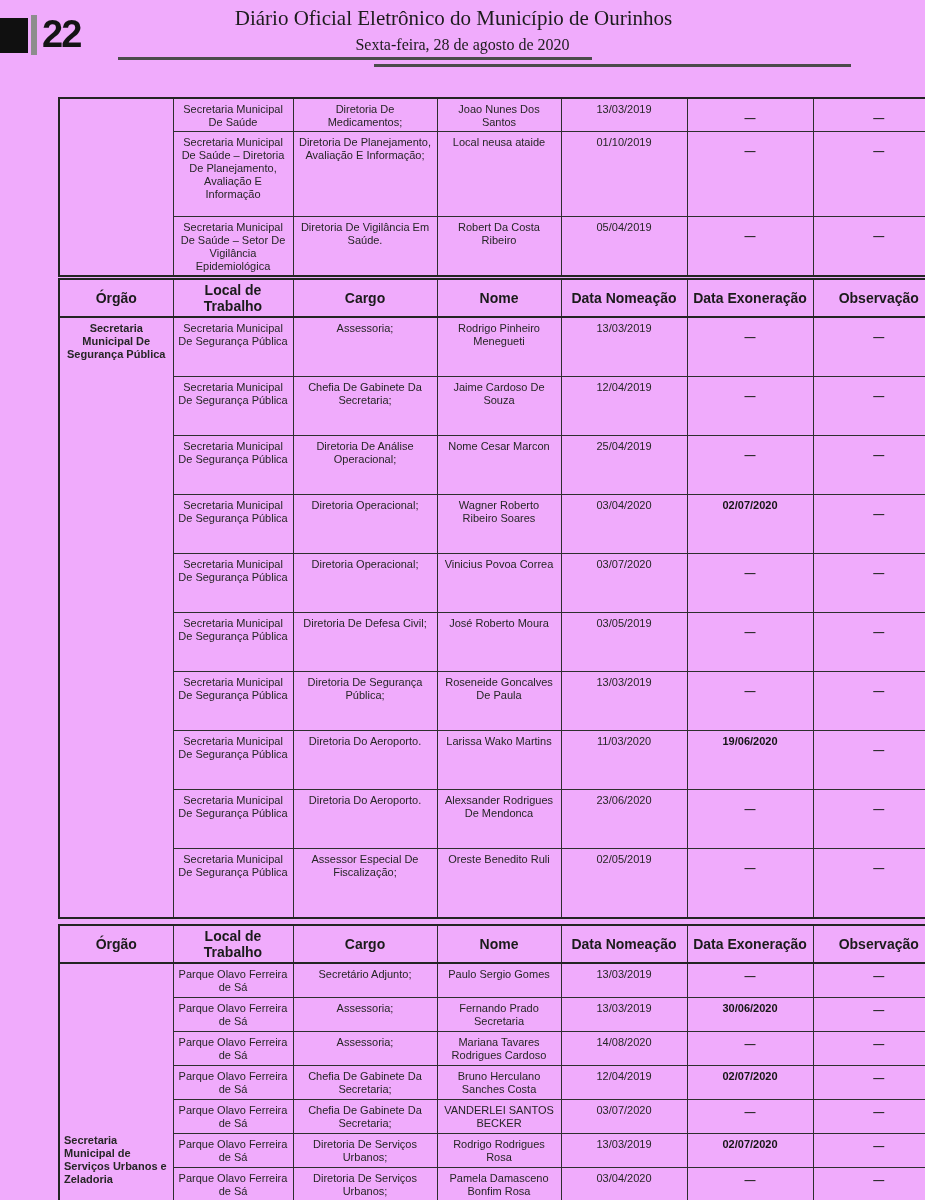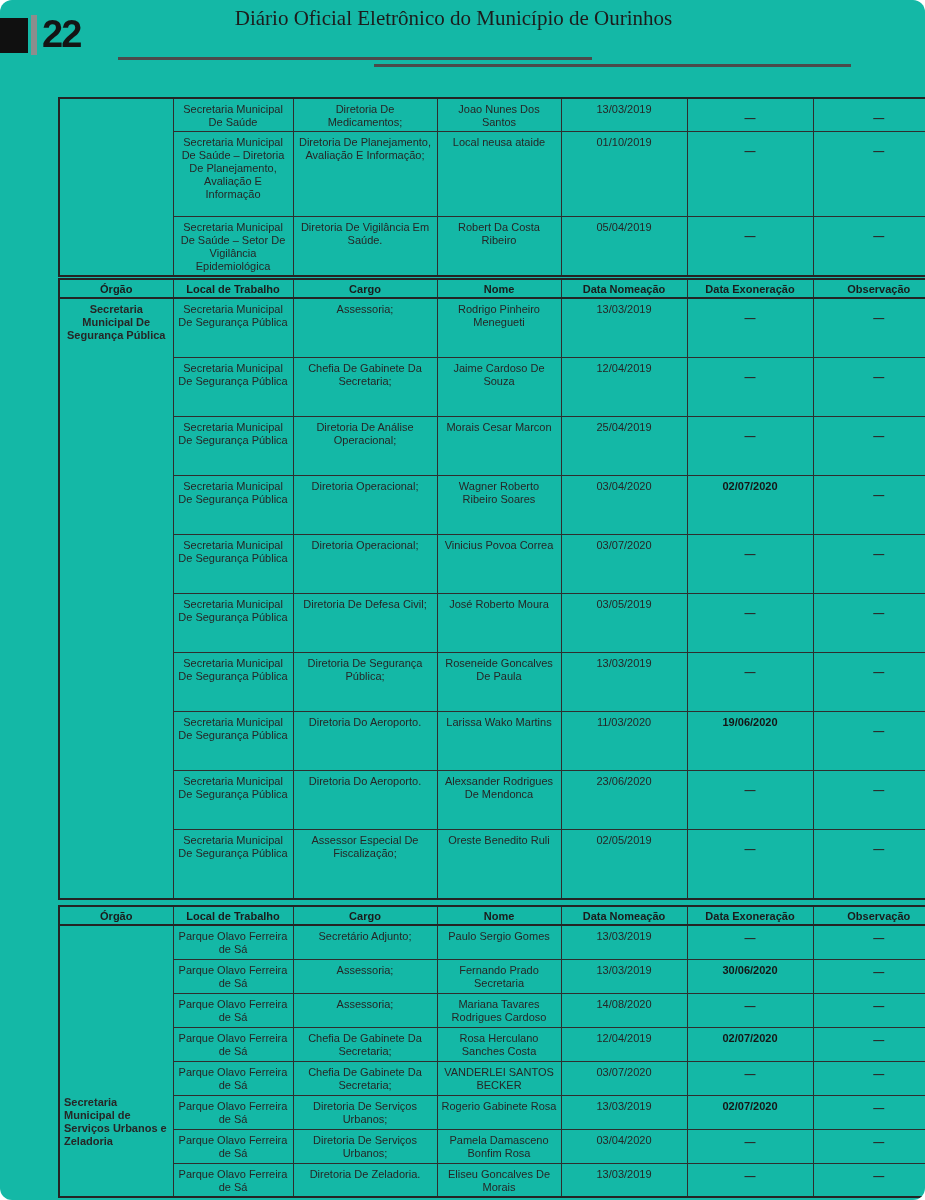--- a/index.html
+++ b/index.html
@@ -1,24 +1,23 @@
 <!DOCTYPE html>
 <html><head>
 <meta charset="utf-8">
 <style>
   * { margin:0; padding:0; box-sizing:border-box; }
   html,body { background:#ffffff; }
   .page {
     position:relative;
     width:925px; height:1200px;
-    background:#14b8a6;
+    background:#f0abfc;
     overflow:hidden;
     font-family:"Liberation Sans", sans-serif;
     color:#222;
-    border-radius:12px;
   }
   
   .logo-square { position:absolute; left:0; top:18px; width:28px; height:35px; background:#101010; }
   .logo-bar    { position:absolute; left:31px; top:15px; width:6px; height:40px; background:#8d8d8d; }
   .page-number {
     position:absolute; left:42px; top:13px;
     font-family:"Liberation Sans", sans-serif;
     font-size:38px; font-weight:bold; letter-spacing:-2px; color:#141414;
   }
   .masthead-title {
@@ -38,22 +37,22 @@
 
   
   #tables { position:absolute; left:14px; top:97px; width:888px;padding-left:44px; }
   table.gazette {
     border-collapse:collapse; table-layout:fixed; width:886px;
     border:2px solid #242424;
   }
   table.gazette td, table.gazette th { border:1px solid #2e2e2e; }
   table.gazette th {
     border-top:2px solid #242424; border-bottom:2px solid #242424;
-    font-size:11px; font-weight:bold; text-align:center; color:#1b1b1b;
-    height:19px; padding:2px 2px;
+    font-size:14px; font-weight:bold; text-align:center; color:#1b1b1b;
+    height:27px; padding:2px 2px;
   }
   table.gazette td {
     vertical-align:top; text-align:center;
     font-size:11px; line-height:13px; color:#262626;
     padding:4px 4px 2px;
   }
   td.orgao-cell { font-weight:bold; vertical-align:middle; color:#1b1b1b; }
   #t1 td.orgao-cell { }
   #t3 td.orgao-cell {
     vertical-align:top; text-align:left; padding:170px 3px 0 4px;margin-top:16px;
@@ -77,20 +76,21 @@
 </head>
 <body>
 
 <div class="page">
 
   <div class="logo-square"></div>
   <div class="logo-bar"></div>
   <div class="page-number">22</div>
 
   <div class="masthead-title">Diário Oficial Eletrônico do Município de Ourinhos</div>
+  <div class="masthead-date">Sexta-feira, 28 de agosto de 2020</div>
   <div class="rule-1"></div>
   <div class="rule-2"></div>
 
   <div id="tables">
       <table class="gazette" id="t1">
         <colgroup>
           <col style="width: 114px;">
           <col style="width: 120px;">
           <col style="width: 144px;">
           <col style="width: 124px;">
@@ -161,21 +161,21 @@
             <td>Secretaria Municipal De Segurança Pública</td>
             <td>Chefia De Gabinete Da Secretaria;</td>
             <td>Jaime Cardoso De Souza</td>
             <td>12/04/2019</td>
             <td><span class="dash">—</span></td>
             <td><span class="dash">—</span></td>
           </tr>
           <tr>
             <td>Secretaria Municipal De Segurança Pública</td>
             <td>Diretoria De Análise Operacional;</td>
-            <td>Morais Cesar Marcon</td>
+            <td>Nome Cesar Marcon</td>
             <td>25/04/2019</td>
             <td><span class="dash">—</span></td>
             <td><span class="dash">—</span></td>
           </tr>
           <tr>
             <td>Secretaria Municipal De Segurança Pública</td>
             <td>Diretoria Operacional;</td>
             <td>Wagner Roberto Ribeiro Soares</td>
             <td>03/04/2020</td>
             <td><span class="exo-date">02/07/2020</span></td>
@@ -274,37 +274,37 @@
             <td>Parque Olavo Ferreira de Sá</td>
             <td>Assessoria;</td>
             <td>Mariana Tavares Rodrigues Cardoso</td>
             <td>14/08/2020</td>
             <td><span class="dash">—</span></td>
             <td><span class="dash">—</span></td>
           </tr>
           <tr>
             <td>Parque Olavo Ferreira de Sá</td>
             <td>Chefia De Gabinete Da Secretaria;</td>
-            <td>Rosa Herculano Sanches Costa</td>
+            <td>Bruno Herculano Sanches Costa</td>
             <td>12/04/2019</td>
             <td><span class="exo-date">02/07/2020</span></td>
             <td><span class="dash">—</span></td>
           </tr>
           <tr>
             <td>Parque Olavo Ferreira de Sá</td>
             <td>Chefia De Gabinete Da Secretaria;</td>
             <td>VANDERLEI SANTOS BECKER</td>
             <td>03/07/2020</td>
             <td><span class="dash">—</span></td>
             <td><span class="dash">—</span></td>
           </tr>
           <tr>
             <td>Parque Olavo Ferreira de Sá</td>
             <td>Diretoria De Serviços Urbanos;</td>
-            <td>Rogerio Gabinete Rosa</td>
+            <td>Rodrigo Rodrigues Rosa</td>
             <td>13/03/2019</td>
             <td><span class="exo-date">02/07/2020</span></td>
             <td><span class="dash">—</span></td>
           </tr>
           <tr>
             <td>Parque Olavo Ferreira de Sá</td>
             <td>Diretoria De Serviços Urbanos;</td>
             <td>Pamela Damasceno Bonfim Rosa</td>
             <td>03/04/2020</td>
             <td><span class="dash">—</span></td>

